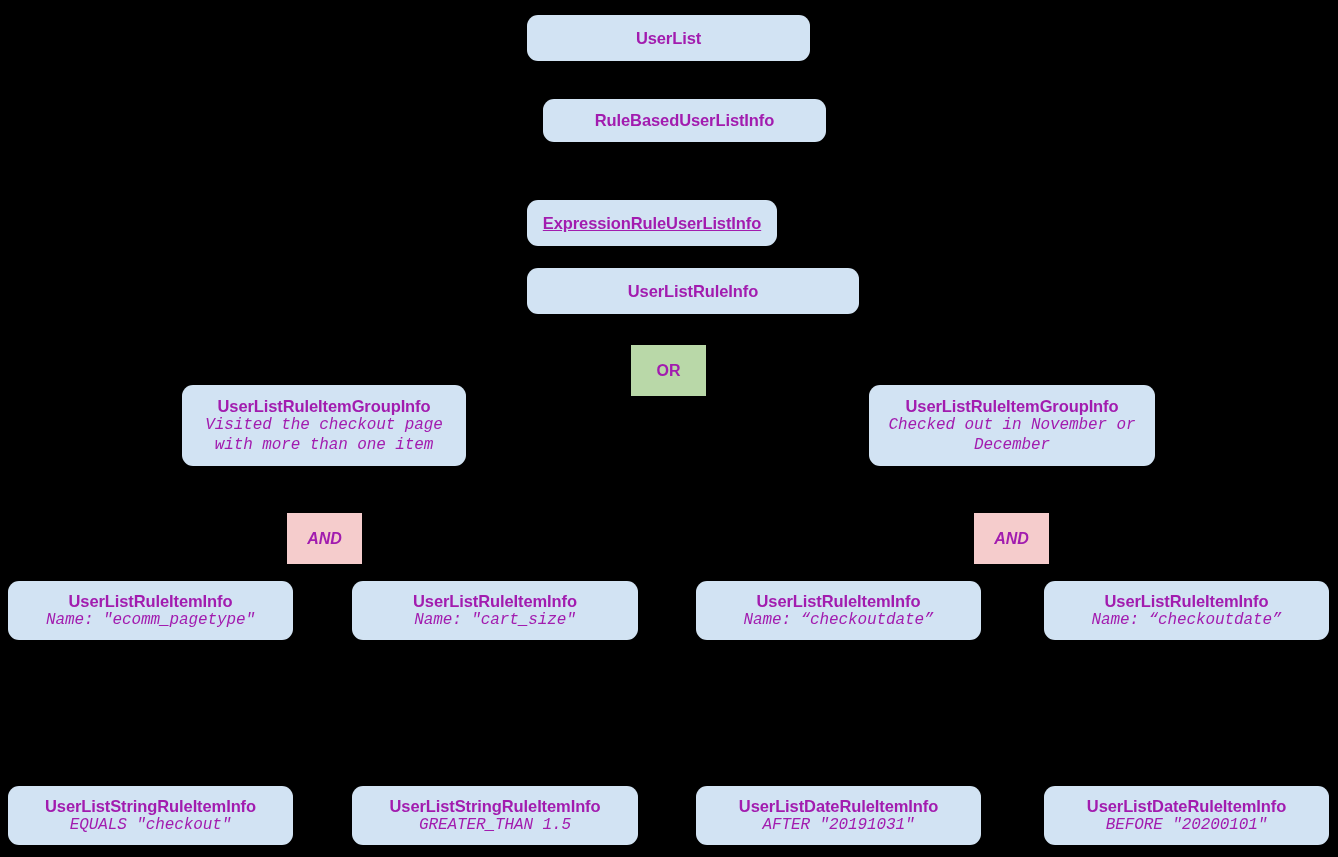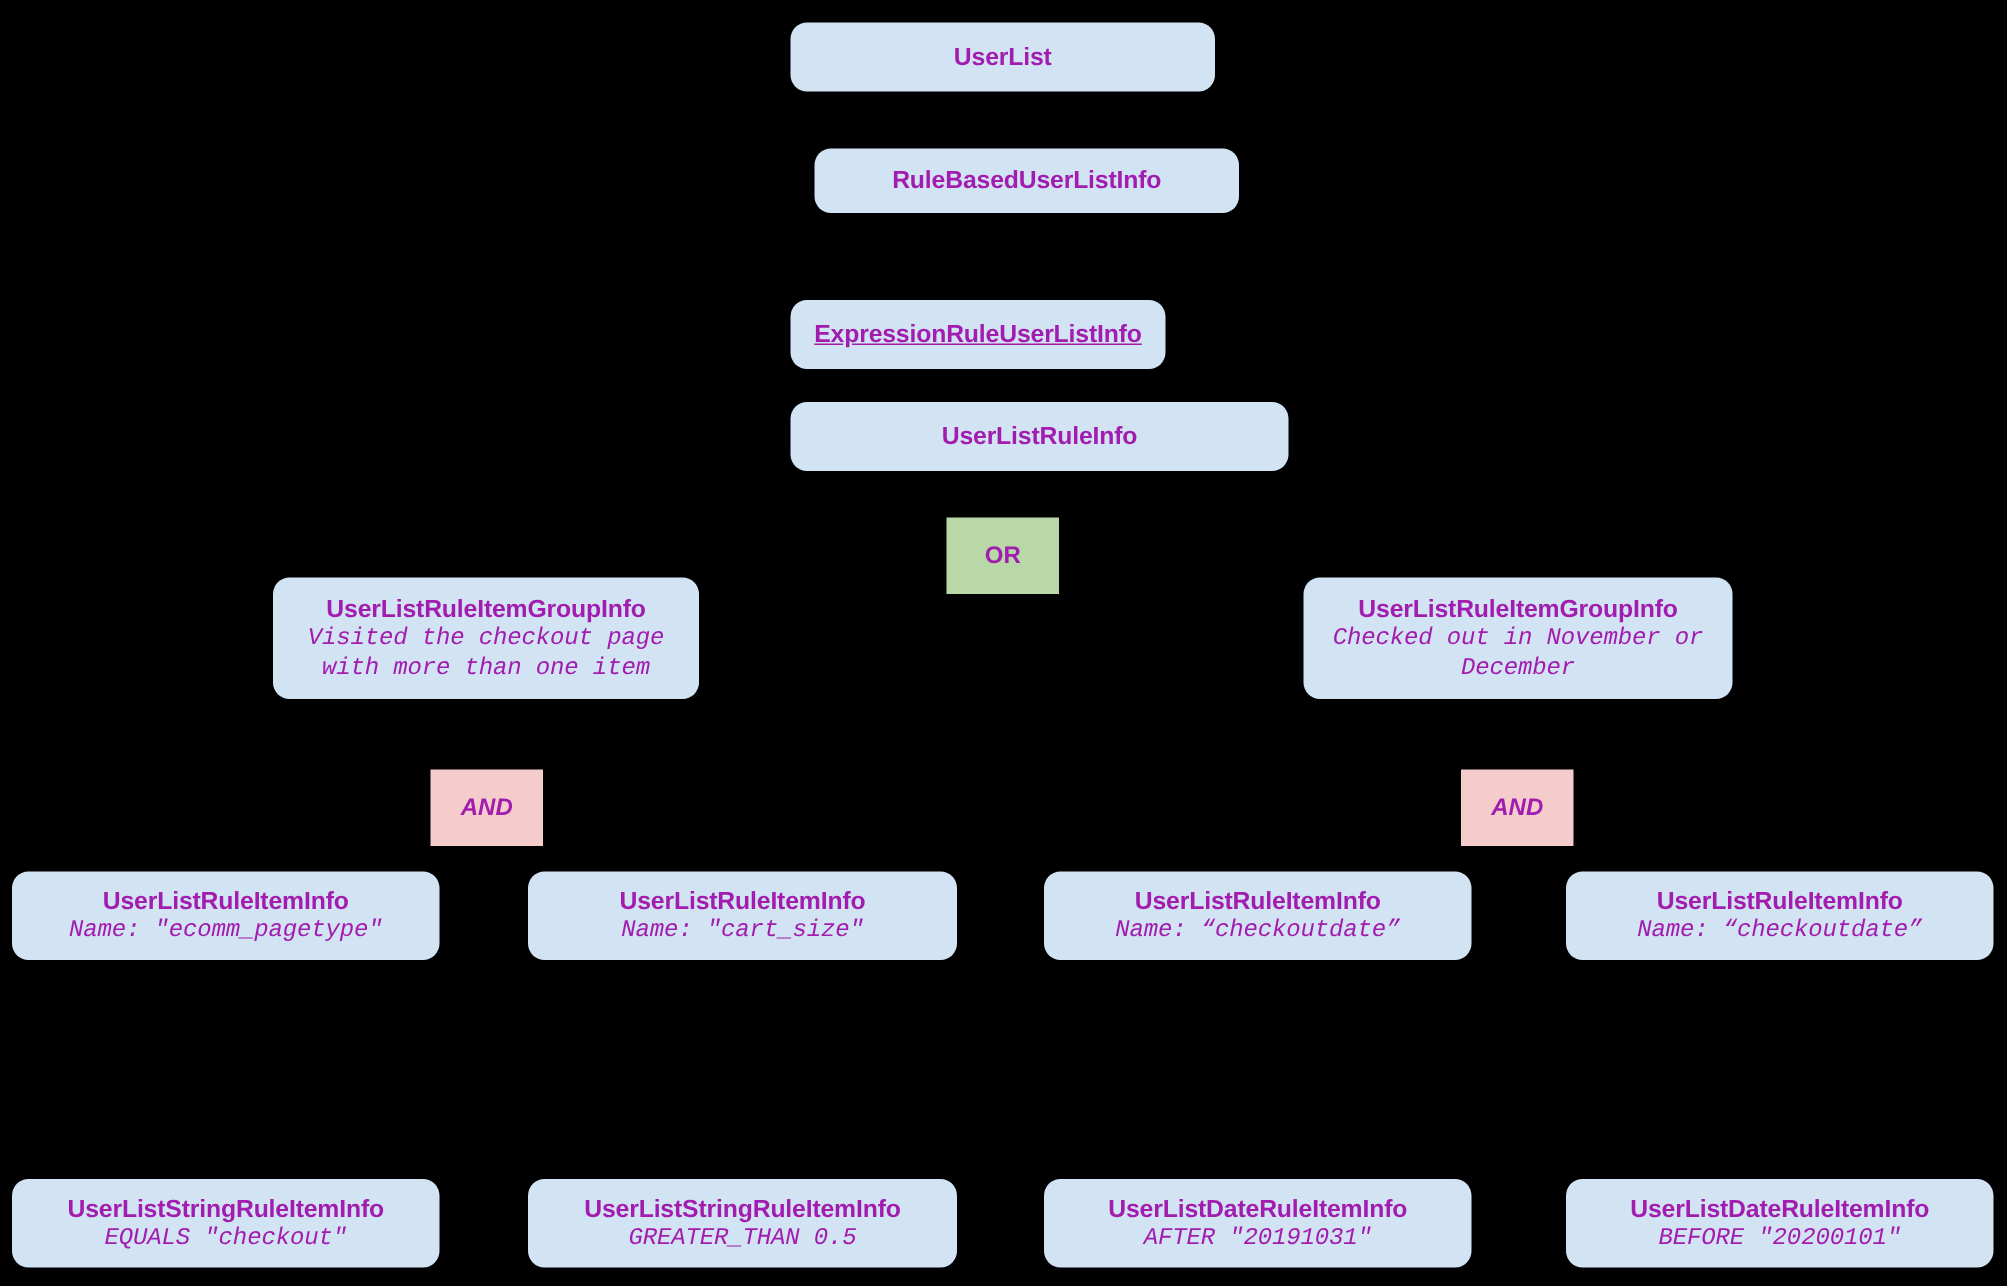--- a/index.html
+++ b/index.html
@@ -129,21 +129,21 @@
     <div class="subtitle">Name: “checkoutdate”</div>
   </div>
 
   <div class="node entity nowrap" style="left:8px; top:786px; width:285px; height:59px;">
     <div class="title">UserListStringRuleItemInfo</div>
     <div class="subtitle">EQUALS "checkout"</div>
   </div>
 
   <div class="node entity nowrap" style="left:352px; top:786px; width:286px; height:59px;">
     <div class="title">UserListStringRuleItemInfo</div>
-    <div class="subtitle">GREATER_THAN 0.5</div>
+    <div class="subtitle">GREATER_THAN 1.5</div>
   </div>
 
   <div class="node entity nowrap" style="left:696px; top:786px; width:285px; height:59px;">
     <div class="title">UserListDateRuleItemInfo</div>
     <div class="subtitle">AFTER "20191031"</div>
   </div>
 
   <div class="node entity nowrap" style="left:1044px; top:786px; width:285px; height:59px;">
     <div class="title">UserListDateRuleItemInfo</div>
     <div class="subtitle">BEFORE "20200101"</div>

